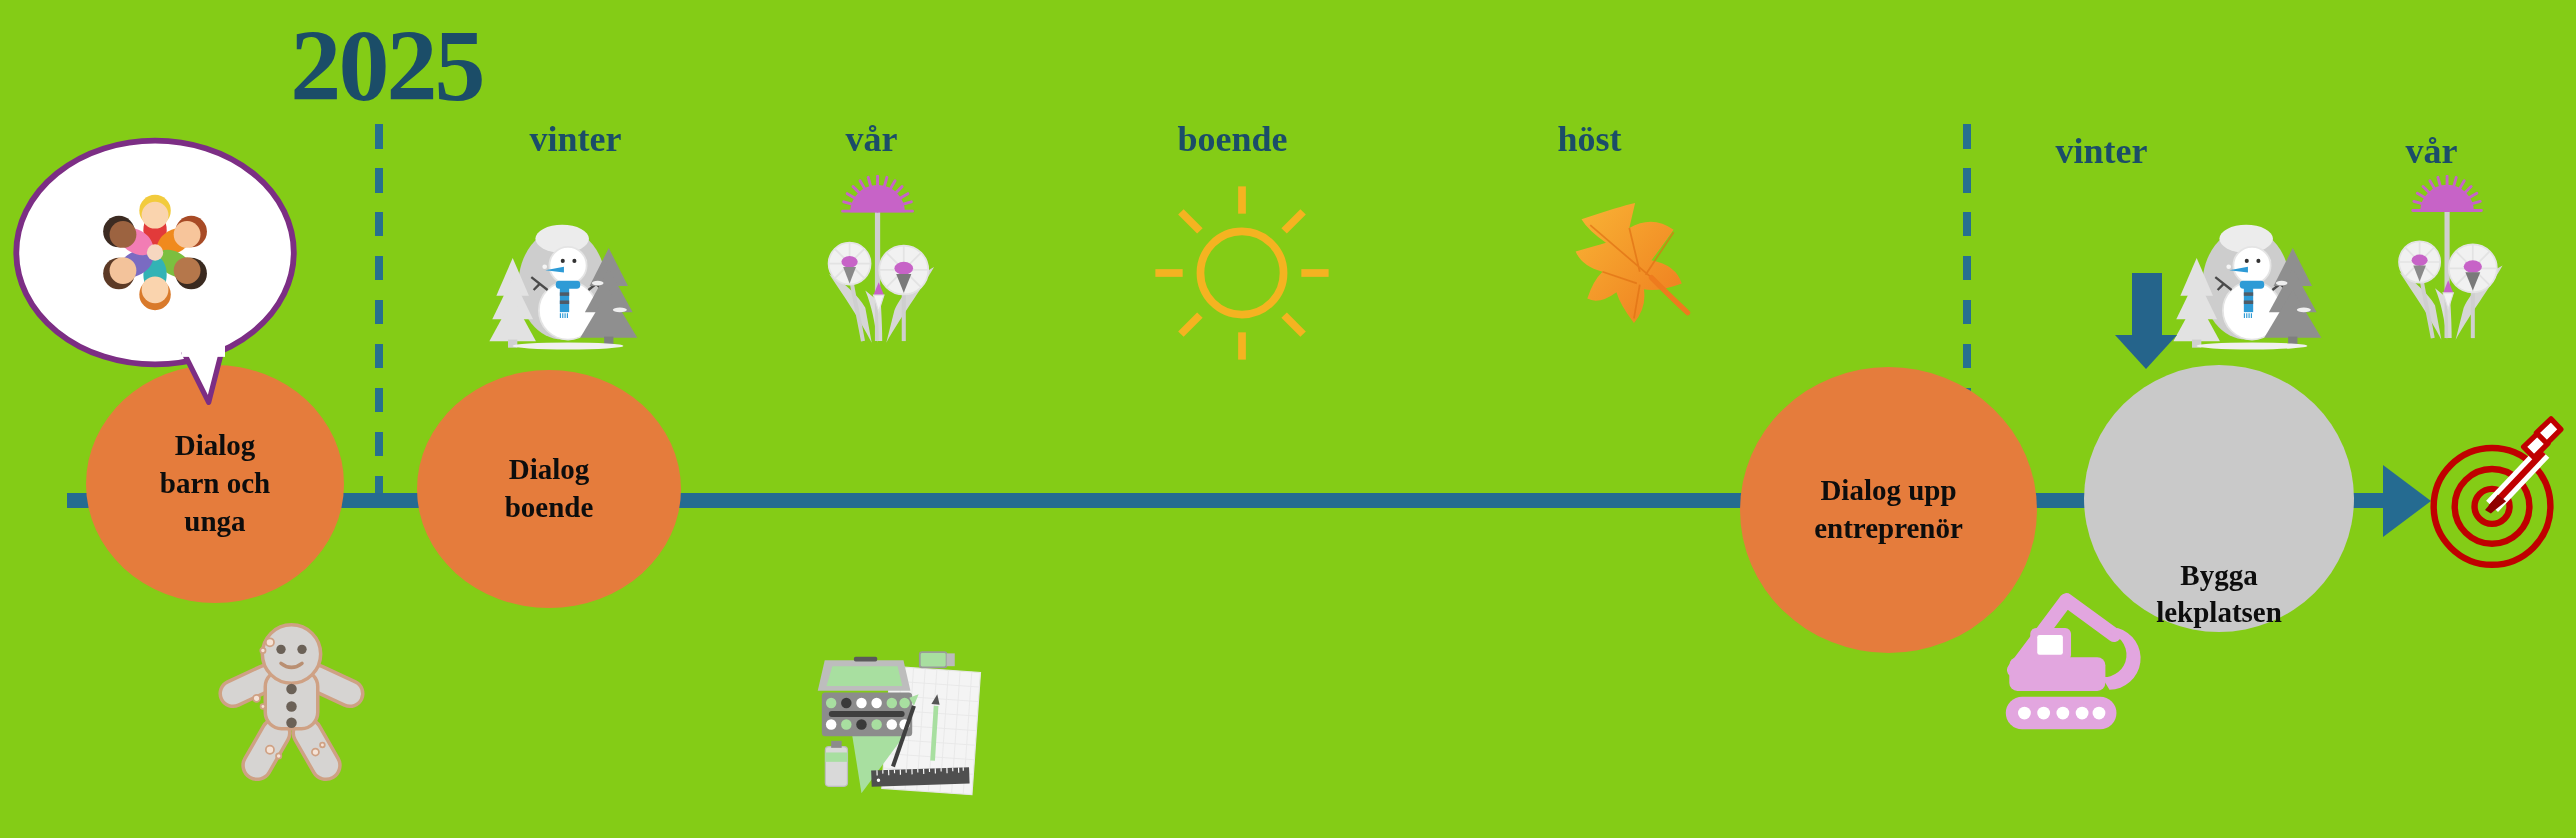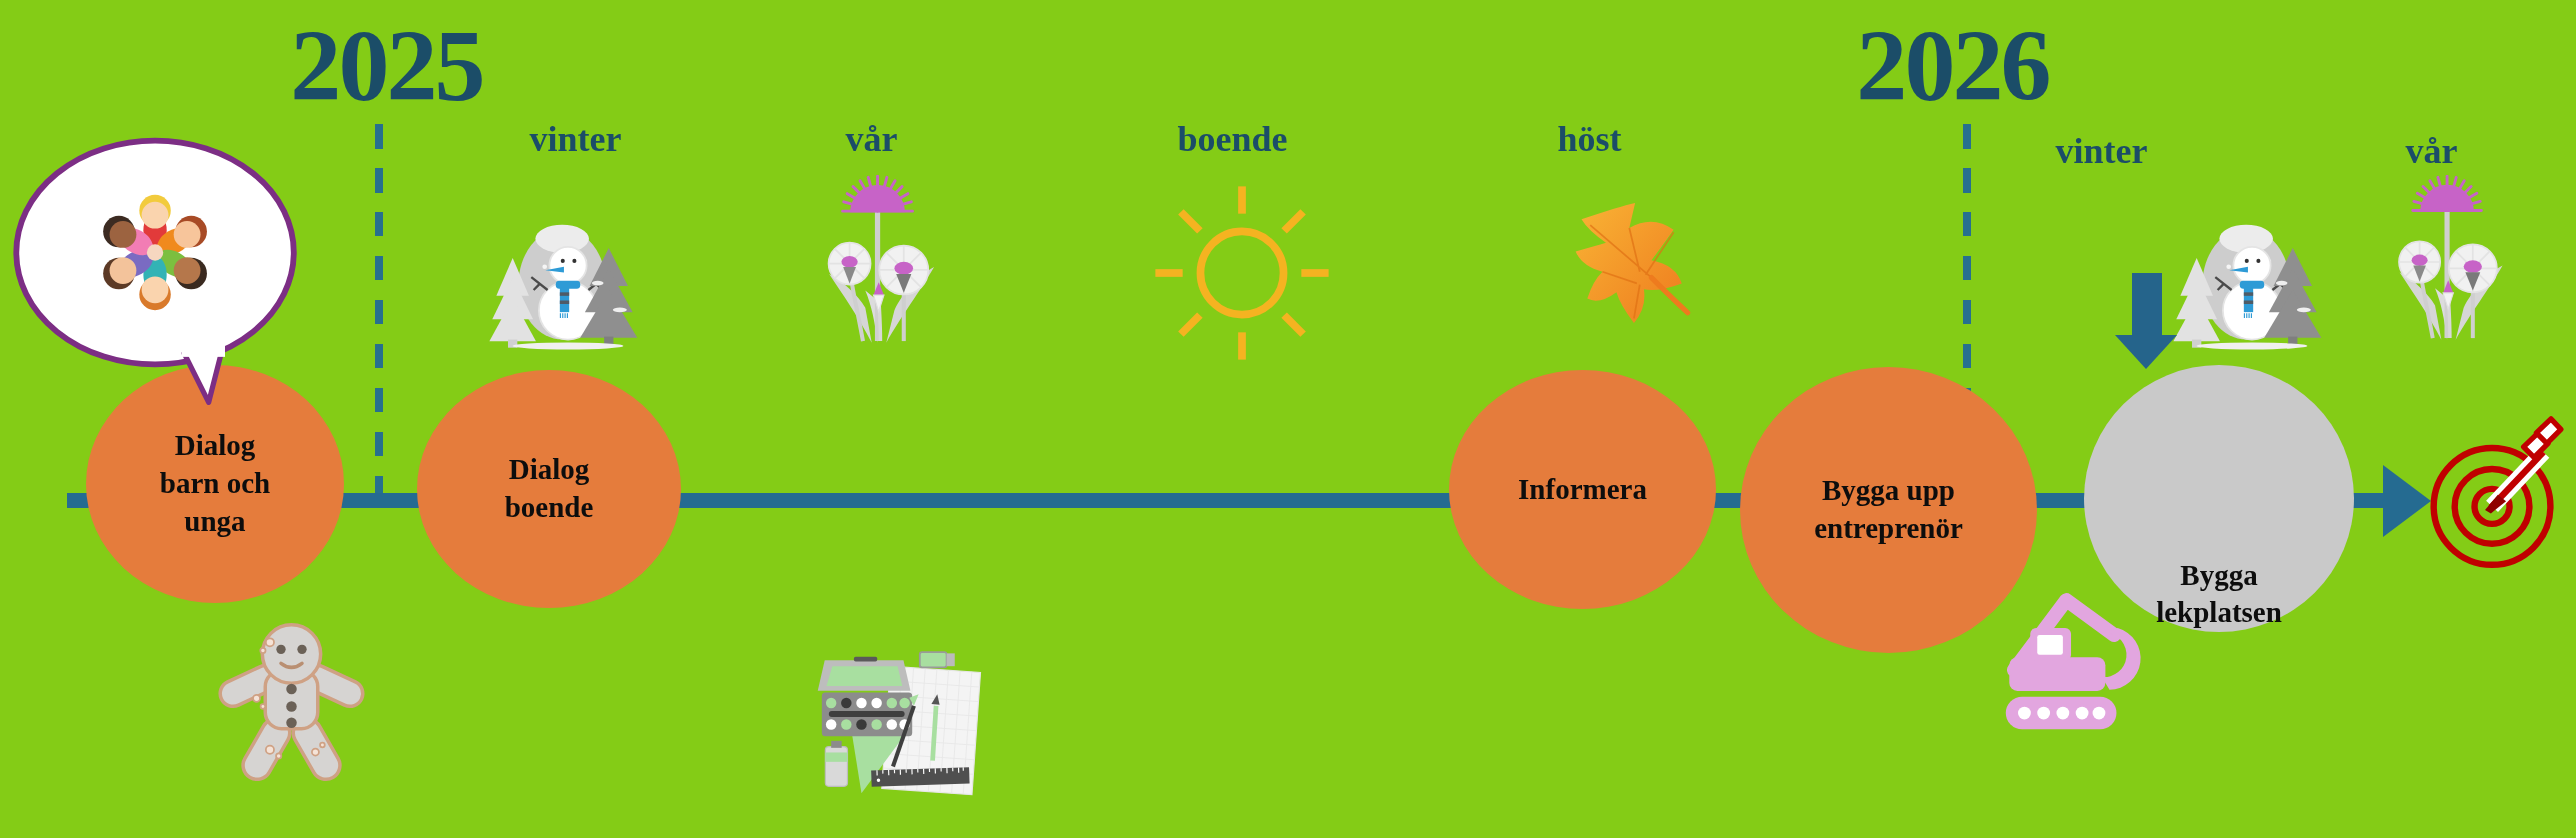--- a/index.html
+++ b/index.html
@@ -59,21 +59,20 @@
     border-left:31.5px solid transparent;border-right:31.5px solid transparent;
     border-top:34px solid #25648b;
   }
 </style>
 </head>
 <body>
 
 <div class="canvas">
 
   <div class="year" style="left:261px;">2025</div>
-  <div class="year" style="left:1827px;">2026</div>
 
   <div class="vdash" style="left:375px;top:124px;height:370px;"></div>
   <div class="vdash" style="left:1963px;top:124px;height:370px;"></div>
 
   <div class="season" style="left:482px;top:121px;">vinter</div>
   <div class="season" style="left:778px;top:121px;">vår</div>
   <div class="season" style="left:1139px;top:121px;">boende</div>
   <div class="season" style="left:1496px;top:121px;">höst</div>
   <div class="season" style="left:2008px;top:133px;">vinter</div>
   <div class="season" style="left:2338px;top:133px;">vår</div>
@@ -83,25 +82,22 @@
 
   <div class="ellipse" style="left:86px;top:365px;width:258px;height:238px;">
     <div class="lbl">Dialog
 barn och
 unga</div>
   </div>
   <div class="ellipse" style="left:417px;top:370px;width:264px;height:238px;">
     <div class="lbl">Dialog
 boende</div>
   </div>
-  <div class="ellipse" style="left:1449px;top:370px;width:267px;height:239px;">
-    <div class="lbl">Informera</div>
-  </div>
   <div class="ellipse" style="left:1740px;top:367px;width:297px;height:286px;">
-    <div class="lbl">Bygga upp
+    <div class="lbl">Dialog upp
 entreprenör</div>
   </div>
   <div class="ellipse gray" style="left:2084px;top:365px;width:270px;height:267px;align-items:flex-end;">
     <div class="lbl">Bygga
 lekplatsen</div>
   </div>
 
   <span class="icon" style="left:8.8px;top:133px;">
     <svg width="295" height="274" viewBox="0 0 505 470">
       <ellipse cx="250" cy="205" rx="238" ry="192" fill="#ffffff" stroke="#7c2e84" stroke-width="10"></ellipse>

